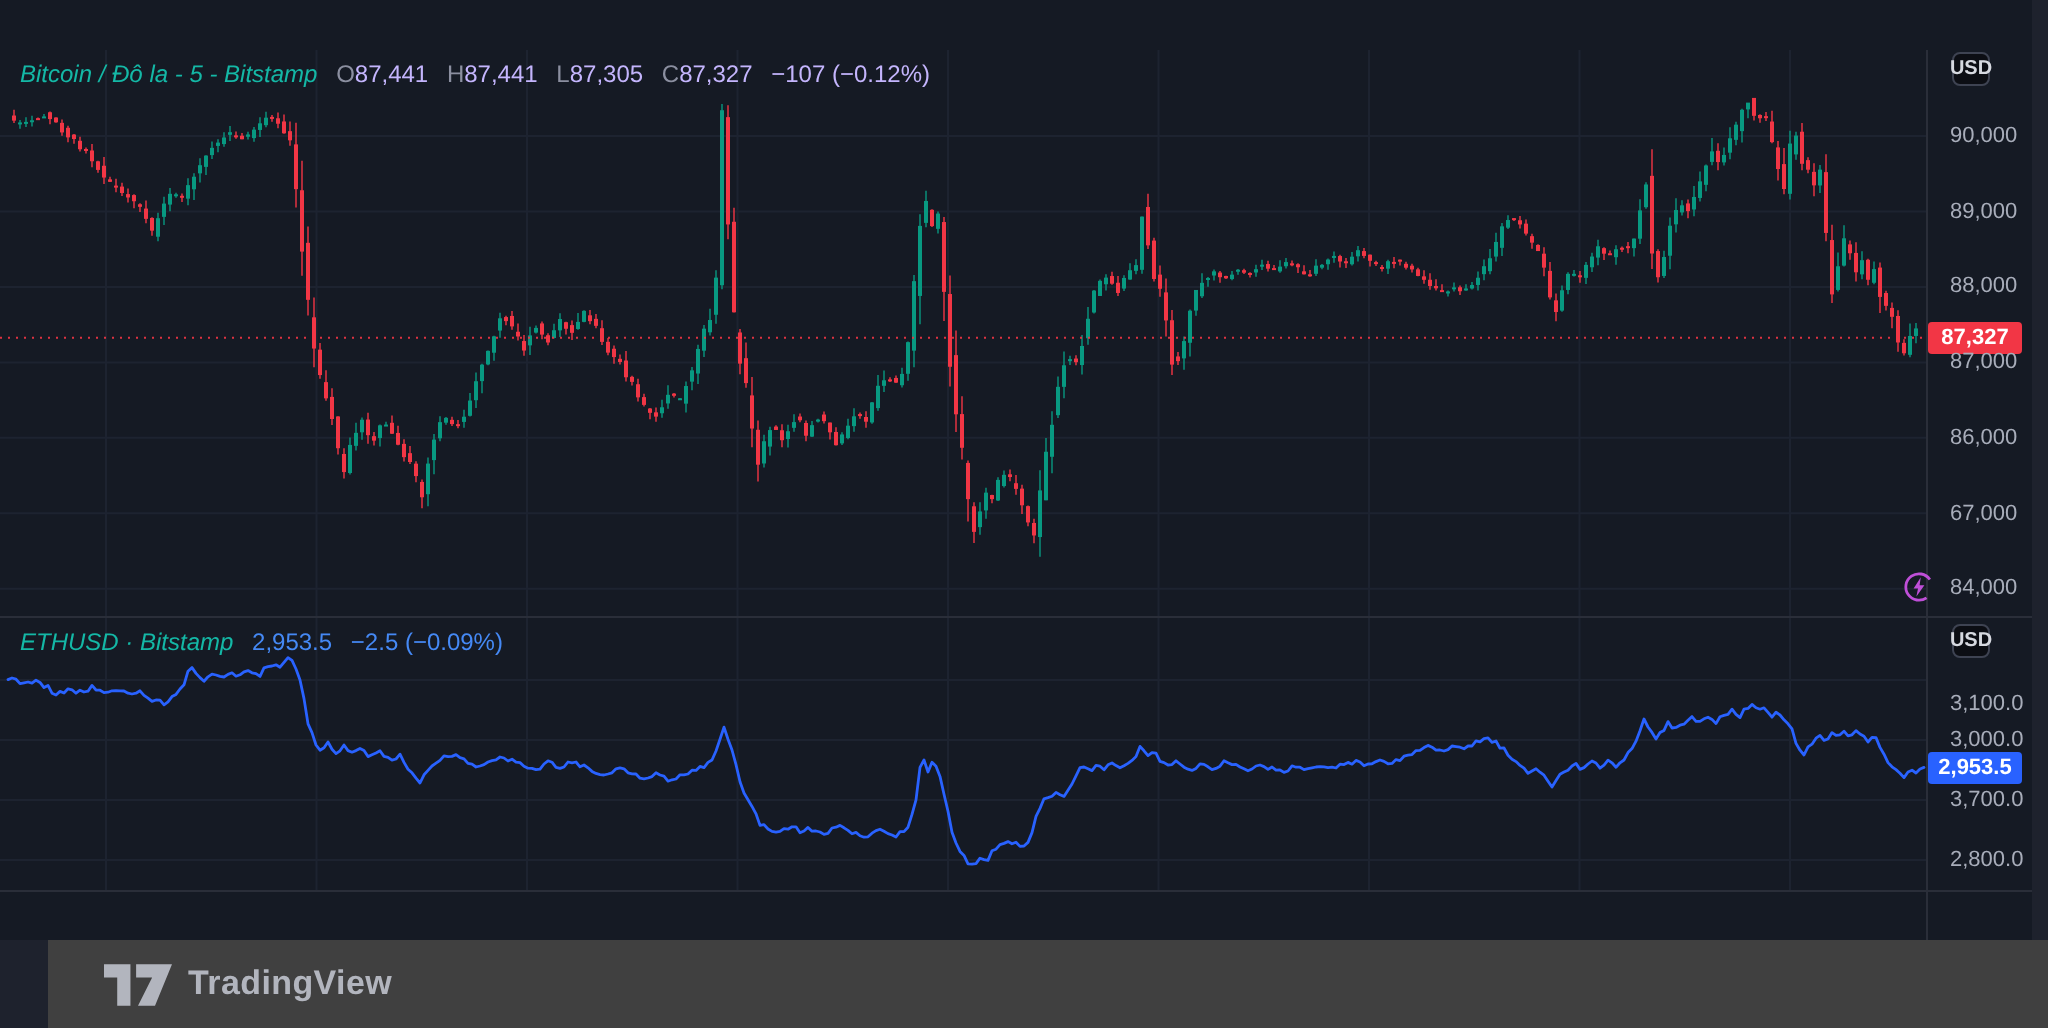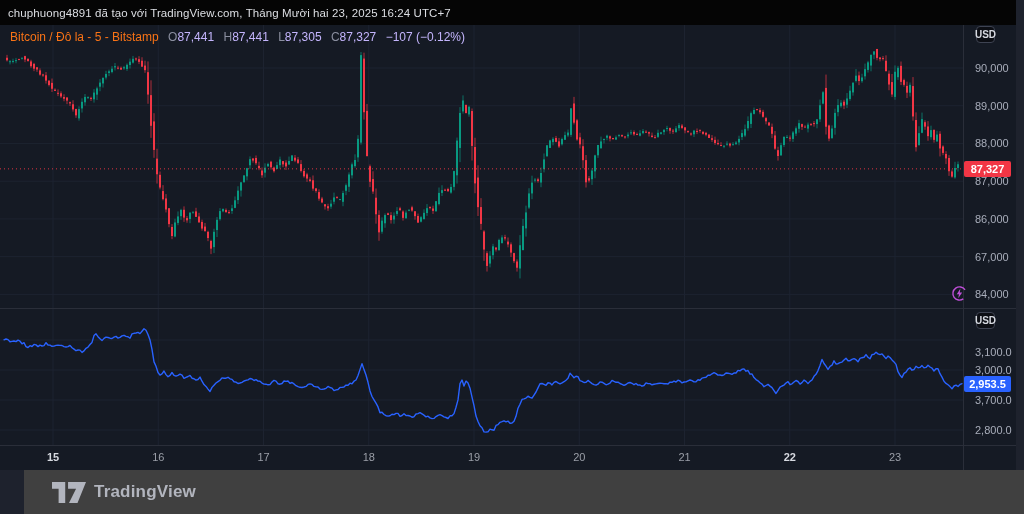--- a/index.html
+++ b/index.html
@@ -8,21 +8,21 @@
   .snapshot { position:absolute; left:0; top:0; width:1016px; height:470px; background:#151a24; }
   .attribution-bar { position:absolute; left:0; top:0; width:1016px; height:25px; background:#050505;
                      display:flex; align-items:center; padding-left:8px; }
   .attribution-bar span { color:#dcdee3; font-size:11.5px; letter-spacing:.1px; }
   .chart-root { position:absolute; left:0; top:25px; width:1016px; height:445px; }
   #chart-canvas { position:absolute; left:0; top:0; }
 
   .legend { position:absolute; font-size:12px; white-space:nowrap; z-index:5; }
   .legend-btc { left:10px; top:5px; }
   .legend-eth { left:10px; top:289px; }
-  .lg-title { color:#f97316; }
+  .lg-title { color:#14b8a6;font-style:italic; }
   .lg-sep { display:inline-block; width:6px; }
   .lg-olabel { color:#8b8fa0; }
   .lg-red { color:#c4b5fd; }
   .lg-blue { color:#4589f5; }
 
   .price-axis { position:absolute; left:963px; top:0; width:53px; height:445px; z-index:4; }
   .tick { position:absolute; left:12px; height:14px; line-height:14px; font-size:11px; color:#a8adba; }
   .usd-btn { position:absolute; left:13px; width:19px; height:17px; border:1px solid #3e4352; border-radius:4px;
              background:#0c0e14; color:#d6d9e0; font-size:10px; font-weight:700;
              display:flex; align-items:center; justify-content:center; cursor:pointer; }
@@ -41,23 +41,20 @@
 
   .footer { position:absolute; left:0; top:470px; width:1024px; height:44px; background:#404040;
             display:flex; align-items:center; padding-left:28px;margin-left:24px; }
   .logo { display:flex; align-items:center; gap:8px; cursor:pointer; }
   .logo-text { color:#b2b5be; font-size:17px; font-weight:700; letter-spacing:.2px; }
 </style>
 </head>
 <body>
 
 <div class="snapshot">
-  <div class="attribution-bar">
-    <span>chuphuong4891 đã tạo với TradingView.com, Tháng Mười hai 23, 2025 16:24 UTC+7</span>
-  </div>
 
   <div class="chart-root">
     <svg id="chart-canvas" width="1016" height="445" viewBox="0 0 1016 445">
         <rect x="0" y="0" width="1016" height="445" fill="#151a24"></rect>
         <line x1="53" y1="0" x2="53" y2="420" stroke="#1d2330" stroke-width="1"></line>
         <line x1="158.25" y1="0" x2="158.25" y2="420" stroke="#1d2330" stroke-width="1"></line>
         <line x1="263.5" y1="0" x2="263.5" y2="420" stroke="#1d2330" stroke-width="1"></line>
         <line x1="368.75" y1="0" x2="368.75" y2="420" stroke="#1d2330" stroke-width="1"></line>
         <line x1="474" y1="0" x2="474" y2="420" stroke="#1d2330" stroke-width="1"></line>
         <line x1="579.25" y1="0" x2="579.25" y2="420" stroke="#1d2330" stroke-width="1"></line>
@@ -720,50 +717,44 @@
 
     <div class="legend legend-btc">
       <span class="lg-title">Bitcoin / Đô la - 5 - Bitstamp</span><span class="lg-sep"></span>
       <span class="lg-olabel">O</span><span class="lg-red">87,441</span><span class="lg-sep"></span>
       <span class="lg-olabel">H</span><span class="lg-red">87,441</span><span class="lg-sep"></span>
       <span class="lg-olabel">L</span><span class="lg-red">87,305</span><span class="lg-sep"></span>
       <span class="lg-olabel">C</span><span class="lg-red">87,327</span><span class="lg-sep"></span>
       <span class="lg-red">−107 (−0.12%)</span>
     </div>
 
+    <div class="legend legend-eth">
+      <span class="lg-title">ETHUSD · Bitstamp</span><span class="lg-sep"></span>
+      <span class="lg-blue">2,953.5</span><span class="lg-sep"></span>
+      <span class="lg-blue">−2.5 (−0.09%)</span>
+    </div>
 
     <div class="price-axis" id="price-axis">
       <div class="usd-btn" id="usd-btn-top">USD</div>
       <div class="usd-btn" id="usd-btn-bottom">USD</div>
       <div class="tag" id="btc-tag" style="top: 135.852px;">87,327</div>
       <div class="tag" id="eth-tag" style="top: 350.95px;">2,953.5</div>
     <div class="tick" style="top: 36px;">90,000</div>
         <div class="tick" style="top: 73.73px;">89,000</div>
         <div class="tick" style="top: 111.46px;">88,000</div>
         <div class="tick" style="top: 149.19px;">87,000</div>
         <div class="tick" style="top: 186.92px;">86,000</div>
         <div class="tick" style="top: 224.65px;">67,000</div>
         <div class="tick" style="top: 262.38px;">84,000</div>
         <div class="tick" style="top: 320px;">3,100.0</div>
         <div class="tick" style="top: 338px;">3,000.0</div>
         <div class="tick" style="top: 368px;">3,700.0</div>
         <div class="tick" style="top: 398px; text-align: center;">2,800.0</div>
       </div>
 
-    <div class="time-axis" id="time-axis">
-        <div class="tlabel bold" style="left: 53px;">15</div>
-        <div class="tlabel" style="left: 158.25px;">16</div>
-        <div class="tlabel" style="left: 263.5px;">17</div>
-        <div class="tlabel" style="left: 368.75px;">18</div>
-        <div class="tlabel" style="left: 474px;">19</div>
-        <div class="tlabel" style="left: 579.25px;">20</div>
-        <div class="tlabel" style="left: 684.5px;">21</div>
-        <div class="tlabel bold" style="left: 789.75px;">22</div>
-        <div class="tlabel" style="left: 895px;">23</div>
-      </div>
 
     <svg class="flash-icon" width="17" height="17" viewBox="0 0 17 17">
       <circle cx="8.5" cy="8.5" r="6.6" fill="none" stroke="#bf4fd8" stroke-width="1.4" stroke-dasharray="31 11" transform="rotate(55 8.5 8.5)"></circle>
       <path d="M9.4 3.6 L5.8 9.2 H8.0 L7.2 13.3 L11.2 7.6 H8.8 Z" fill="#bf4fd8"></path>
     </svg>
   </div>
 </div>
 
 <div class="footer">
   <div class="logo">

